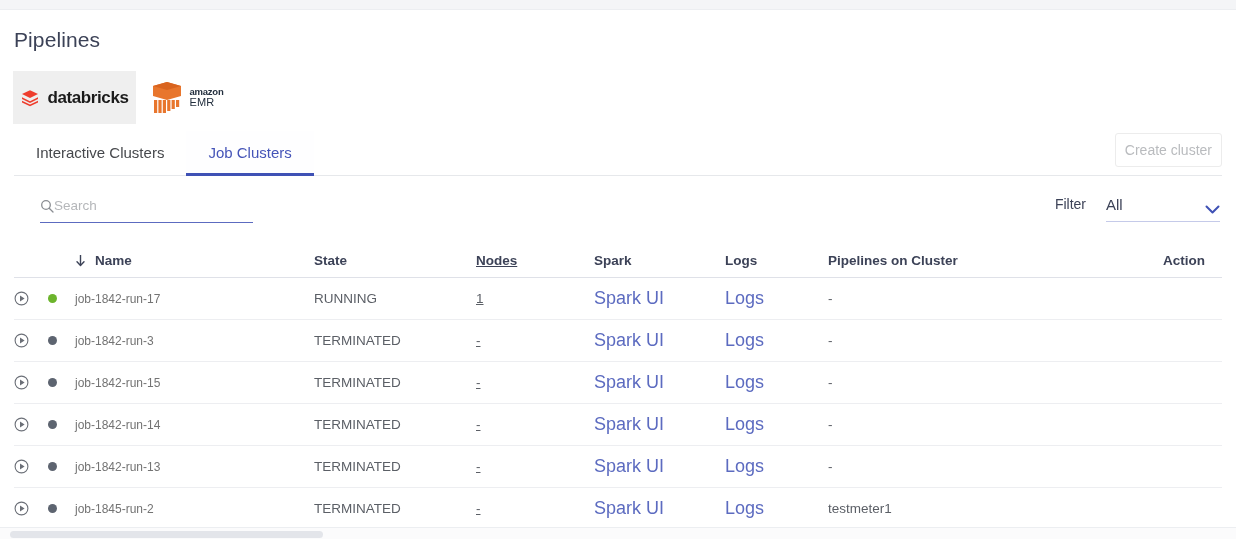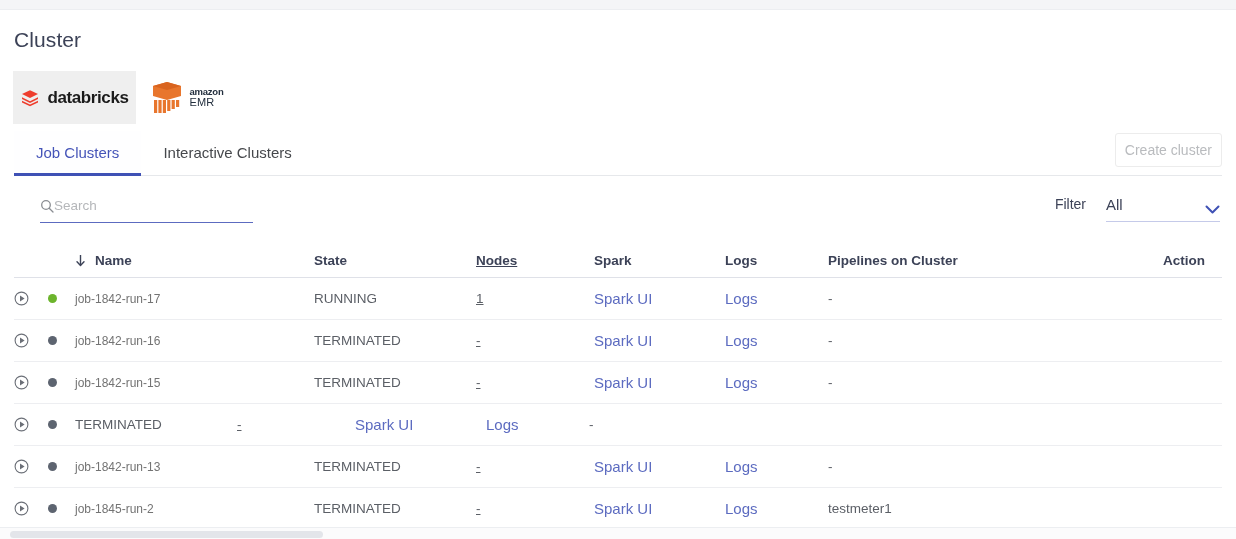--- a/index.html
+++ b/index.html
@@ -85,33 +85,33 @@
   .c-action { flex:1 1 auto; text-align:left; padding-left:23px; }
 
   .sort-arrow { width:11px; height:13px; margin-right:9px; }
   .th-name-cell { display:flex; align-items:center; }
 
   .play-icon { width:15px; height:15px; cursor:pointer; }
   .dot { width:9px; height:9px; border-radius:50%; display:inline-block; }
   .dot.running { background:#6cb42c; }
   .dot.terminated { background:#5d6470; }
   .name-txt { color:#737373; font-size:12px; }
-  .link { color:#5c6bc0; font-size:15px; cursor:pointer; }
+  .link { color:#5c6bc0; font-size:18px; cursor:pointer; }
 
   .hscroll { position:absolute; left:0; bottom:0; width:1236px; height:12px; background:#fbfbfc; border-top:1px solid #eceef1; }
   .hthumb { position:absolute; left:10px; top:3px; height:7px; width:313px; background:#e3e5ea; border-radius:4px; }
 </style>
 </head>
 <body>
 
 <div class="page">
 
   <div class="topstrip"></div>
 
-  <div class="page-title">Cluster</div>
+  <div class="page-title">Pipelines</div>
 
   <div class="providers">
     <div class="provider-tile">
       <span class="dbx">
         <svg width="20" height="20" viewBox="0 0 20 20" aria-hidden="true">
           <path d="M10 2.2 18 6.1l-8 3.9-8-3.9z" fill="#ee3d2d"></path>
           <path d="M2 9.3l8 3.9 8-3.9v1.7l-8 3.9-8-3.9z" fill="#ee3d2d"></path>
           <path d="M2 12.7l8 3.9 8-3.9v1.7l-8 3.9-8-3.9z" fill="#ee3d2d"></path>
         </svg>
         <span class="dbx-word">databricks</span>
@@ -135,22 +135,22 @@
           <div class="emr-amazon">amazon</div>
           <div class="emr-emr">EMR</div>
         </span>
       </span>
     </div>
   </div>
 
   <div class="tabs-wrap">
     <div class="tabs-line"></div>
     <div class="tabs">
+      <div class="tab">Interactive Clusters</div>
       <div class="tab active">Job Clusters</div>
-      <div class="tab">Interactive Clusters</div>
     </div>
   </div>
 
   <div class="create-btn">Create cluster</div>
 
   <div class="search-box">
     <div class="search-inner">
       <span class="mag">
         <svg width="14" height="14" viewBox="0 0 14 14" aria-hidden="true">
           <circle cx="6" cy="6" r="4.3" fill="none" stroke="#8a8d92" stroke-width="1.3"></circle>
@@ -217,21 +217,21 @@
         <div class="row">
           <div class="c-icon">
             <span class="play-icon"><svg width="15" height="15" viewBox="0 0 15 15" aria-hidden="true">
                 <circle cx="7.5" cy="7.5" r="6.4" fill="none" stroke="#6b6f77" stroke-width="1.1"></circle>
                 <polygon points="6,4.6 10.6,7.5 6,10.4" fill="#6b6f77"></polygon>
               </svg></span>
           </div>
           <div class="c-dot">
             <span class="dot terminated"></span>
           </div>
-          <div class="c-name td"><span class="name-txt">job-1842-run-16</span></div>
+          <div class="c-name td"><span class="name-txt">job-1842-run-3</span></div>
           <div class="c-state td">TERMINATED</div>
           <div class="c-nodes td">-</div>
           <div class="c-spark"><span class="link">Spark UI</span></div>
           <div class="c-logs"><span class="link">Logs</span></div>
           <div class="c-pipe td">-</div>
           <div class="c-action td"></div>
         </div>
         <div class="row">
           <div class="c-icon">
             <span class="play-icon"><svg width="15" height="15" viewBox="0 0 15 15" aria-hidden="true">
@@ -253,20 +253,21 @@
         <div class="row">
           <div class="c-icon">
             <span class="play-icon"><svg width="15" height="15" viewBox="0 0 15 15" aria-hidden="true">
                 <circle cx="7.5" cy="7.5" r="6.4" fill="none" stroke="#6b6f77" stroke-width="1.1"></circle>
                 <polygon points="6,4.6 10.6,7.5 6,10.4" fill="#6b6f77"></polygon>
               </svg></span>
           </div>
           <div class="c-dot">
             <span class="dot terminated"></span>
           </div>
+          <div class="c-name td"><span class="name-txt">job-1842-run-14</span></div>
           <div class="c-state td">TERMINATED</div>
           <div class="c-nodes td">-</div>
           <div class="c-spark"><span class="link">Spark UI</span></div>
           <div class="c-logs"><span class="link">Logs</span></div>
           <div class="c-pipe td">-</div>
           <div class="c-action td"></div>
         </div>
         <div class="row">
           <div class="c-icon">
             <span class="play-icon"><svg width="15" height="15" viewBox="0 0 15 15" aria-hidden="true">

